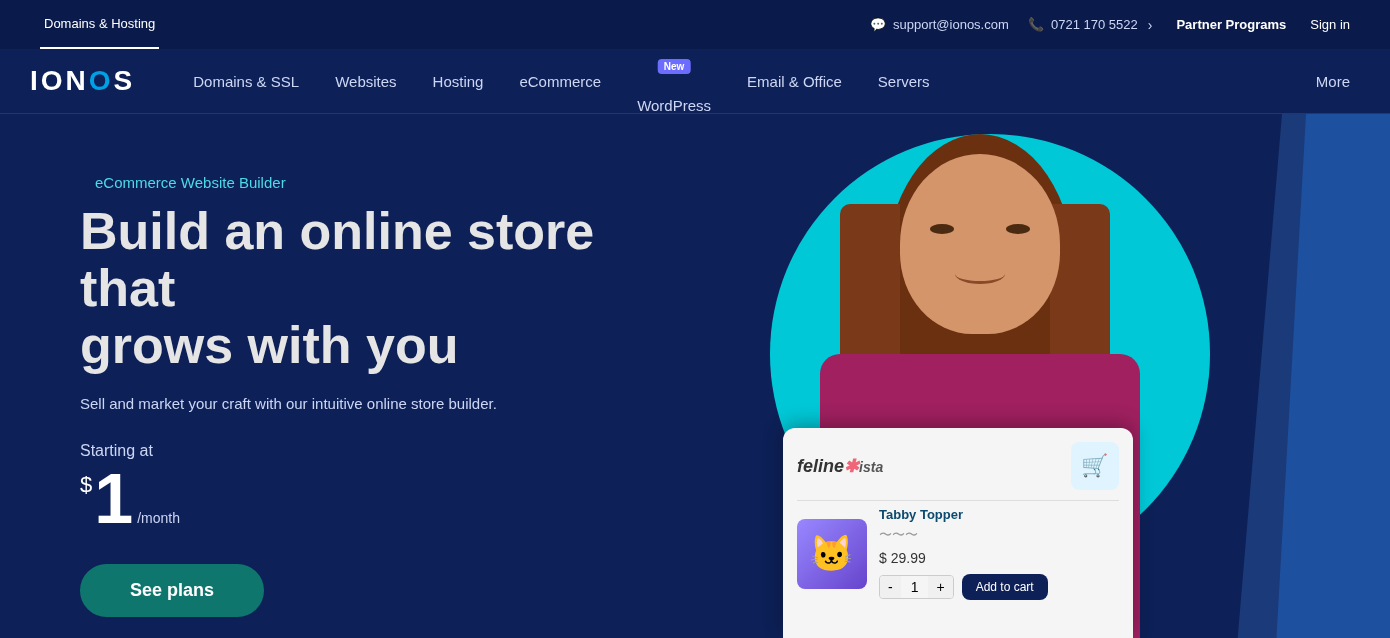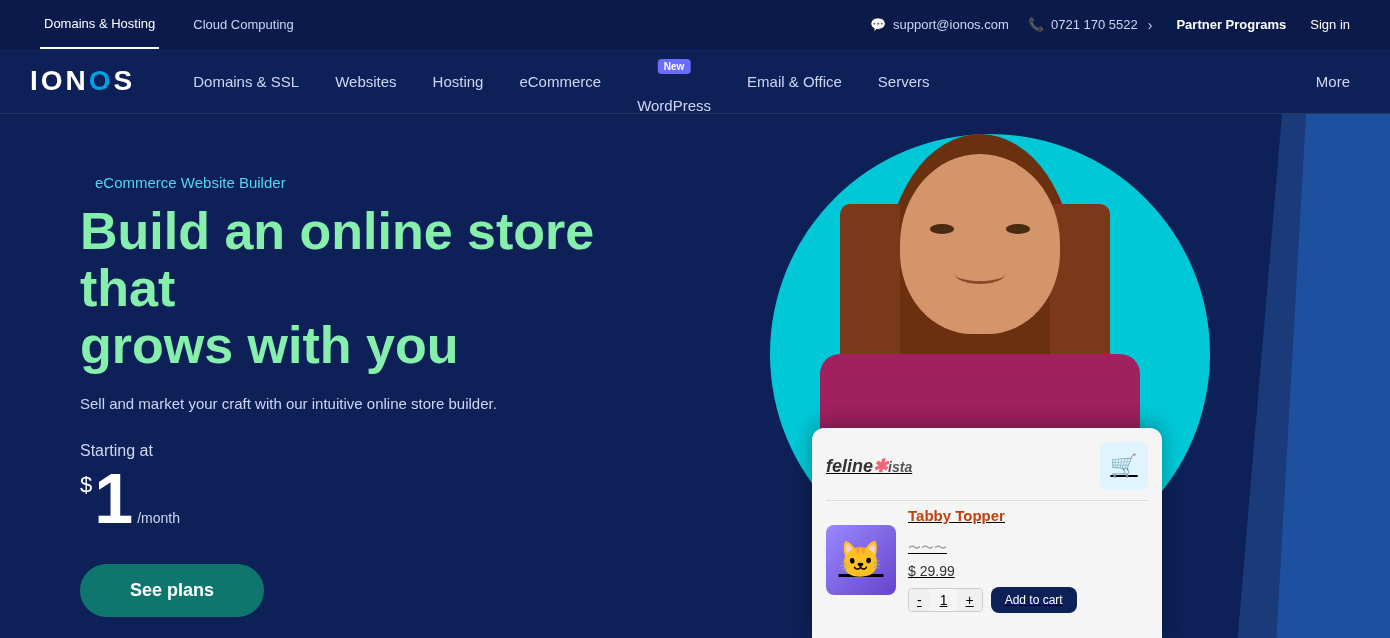--- a/index.html
+++ b/index.html
@@ -103,21 +103,21 @@
       z-index: 2;
       max-width: 540px;
     }
     .hero-subtitle {
       color: #4dd9e8;
       font-size: 15px;
       margin-bottom: 12px;
       margin-left: 15px;
     }
     .hero-title {
-      color: #86efac;
+      color: #e5e5e5;
       font-size: 52px;
       font-weight: bold;
       line-height: 1.1;
       margin-bottom: 20px;
     }
     .hero-desc {
       color: #cdd6f4;
       font-size: 15px;
       margin-bottom: 30px;
     }
@@ -187,21 +187,20 @@
       align-items: center;
       margin-bottom: 10px;
     }
   </style>
 </head>
 <body>
 
 <div class="top-bar">
   <div class="top-bar-left">
     <a class="active">Domains &amp; Hosting</a>
-    <a>Cloud Computing</a>
   </div>
   <div class="top-bar-right">
     <div class="contact">
       <div class="contact-item">
         <span>💬</span>
         <span>support@ionos.com</span>
       </div>
       <div class="contact-item">
         <span>📞</span>
         <span>0721 170 5522</span>
@@ -267,34 +266,34 @@
 
         <div style="position:absolute;top:110px;left:50%;transform:translateX(-50%);width:50px;height:20px;border-bottom:3px solid #8a4a2a;border-radius:0 0 50% 50%;"></div>
       </div>
 
       <div style="position:absolute;bottom:0;left:50%;transform:translateX(-50%);width:320px;height:320px;background:#a02060;border-radius:20px 20px 0 0;z-index:2;"></div>
 
       <div style="position:absolute;top:90px;left:60px;width:60px;height:200px;background:#7a3a1a;border-radius:10px 0 20px 20px;z-index:1;"></div>
       <div style="position:absolute;top:90px;right:70px;width:60px;height:220px;background:#7a3a1a;border-radius:0 10px 20px 20px;z-index:1;"></div>
     </div>
 
-    <div style="position:absolute;right:228px;bottom:0;width:350px;height:210px;background:#f5f5f5;border-radius:12px 12px 0 0;z-index:10;box-shadow:0 -4px 20px rgba(0,0,0,0.3);padding:14px;text-decoration:underline;">
+    <div style="position:absolute;right:257px;bottom:0;width:350px;height:210px;background:#f5f5f5;border-radius:12px 12px 0 0;z-index:10;box-shadow:0 -4px 20px rgba(0,0,0,0.3);padding:14px;">
       <div class="card-header">
         <div style="font-size:18px;font-weight:bold;color:#333;font-style:italic;">
           <span style="color:#333;">feline</span><span style="color:#e67;">✱</span><span style="color:#555;font-size:14px;">ista</span>
         </div>
         <div style="width:48px;height:48px;background:#e0f4ff;border-radius:8px;display:flex;align-items:center;justify-content:center;font-size:22px;color:#0080c0;">
           <span>🛒</span>
         </div>
       </div>
       <hr style="border:none;border-top:1px solid #ddd;margin:6px 0;">
       <div style="display:flex;gap:12px;align-items:center;">
         <div style="width:70px;height:70px;background:linear-gradient(135deg,#9988ff,#6644cc);border-radius:8px;display:flex;align-items:center;justify-content:center;font-size:36px;flex-shrink:0;">🐱</div>
         <div>
-          <div style="font-size:15px;font-weight:bold;color:#c2410c;margin-bottom:15px;">Tabby Topper</div>
+          <div style="font-size:13px;font-weight:bold;color:#0c4a6e;margin-bottom:4px;">Tabby Topper</div>
           <div style="font-size:13px;color:#999;margin-bottom:6px;">〜〜〜</div>
           <div style="font-size:14px;color:#333;margin-bottom:8px;">$ 29.99</div>
           <div style="display:flex;align-items:center;gap:8px;">
             <div style="display:flex;align-items:center;border:1px solid #ccc;border-radius:4px;overflow:hidden;">
               <button style="padding:3px 8px;background:#f0f0f0;border:none;cursor:pointer;font-size:14px;">-</button>
               <span style="padding:3px 10px;font-size:14px;">1</span>
               <button style="padding:3px 8px;background:#f0f0f0;border:none;cursor:pointer;font-size:14px;">+</button>
             </div>
             <button style="background:#0d2057;color:#fff;border:none;border-radius:8px;padding:6px 14px;font-size:12px;cursor:pointer;">Add to cart</button>
           </div>

